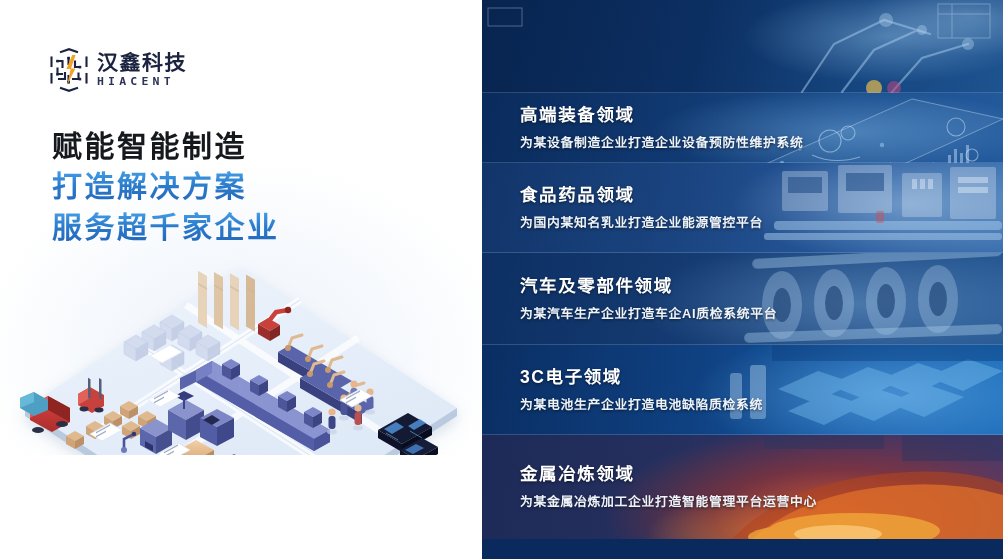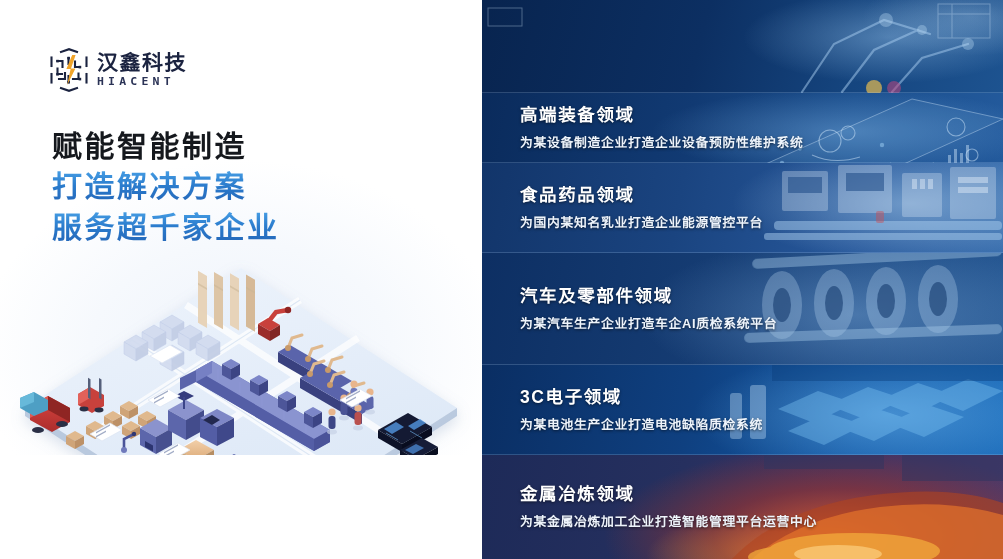--- a/index.html
+++ b/index.html
@@ -96,21 +96,21 @@
   }
   .row-div{
     position:absolute; left:0; right:0; bottom:0; height:1px; z-index:4;
     background:rgba(175,205,240,.22);
   }
 
   
   #row-0{ height:93px;  }
   #row-1{ height:70px;  }
   #row-2{ height:90px;  }
-  #row-3{ height:112px;  }
+  #row-3{ height:92px;  }
   #row-4{ height:90px;  }
   #row-5{ height:104px; }
 
   .deco{ position:absolute; z-index:2; pointer-events:none; }
 </style>
 </head>
 <body>
 
 <div id="page">
 

